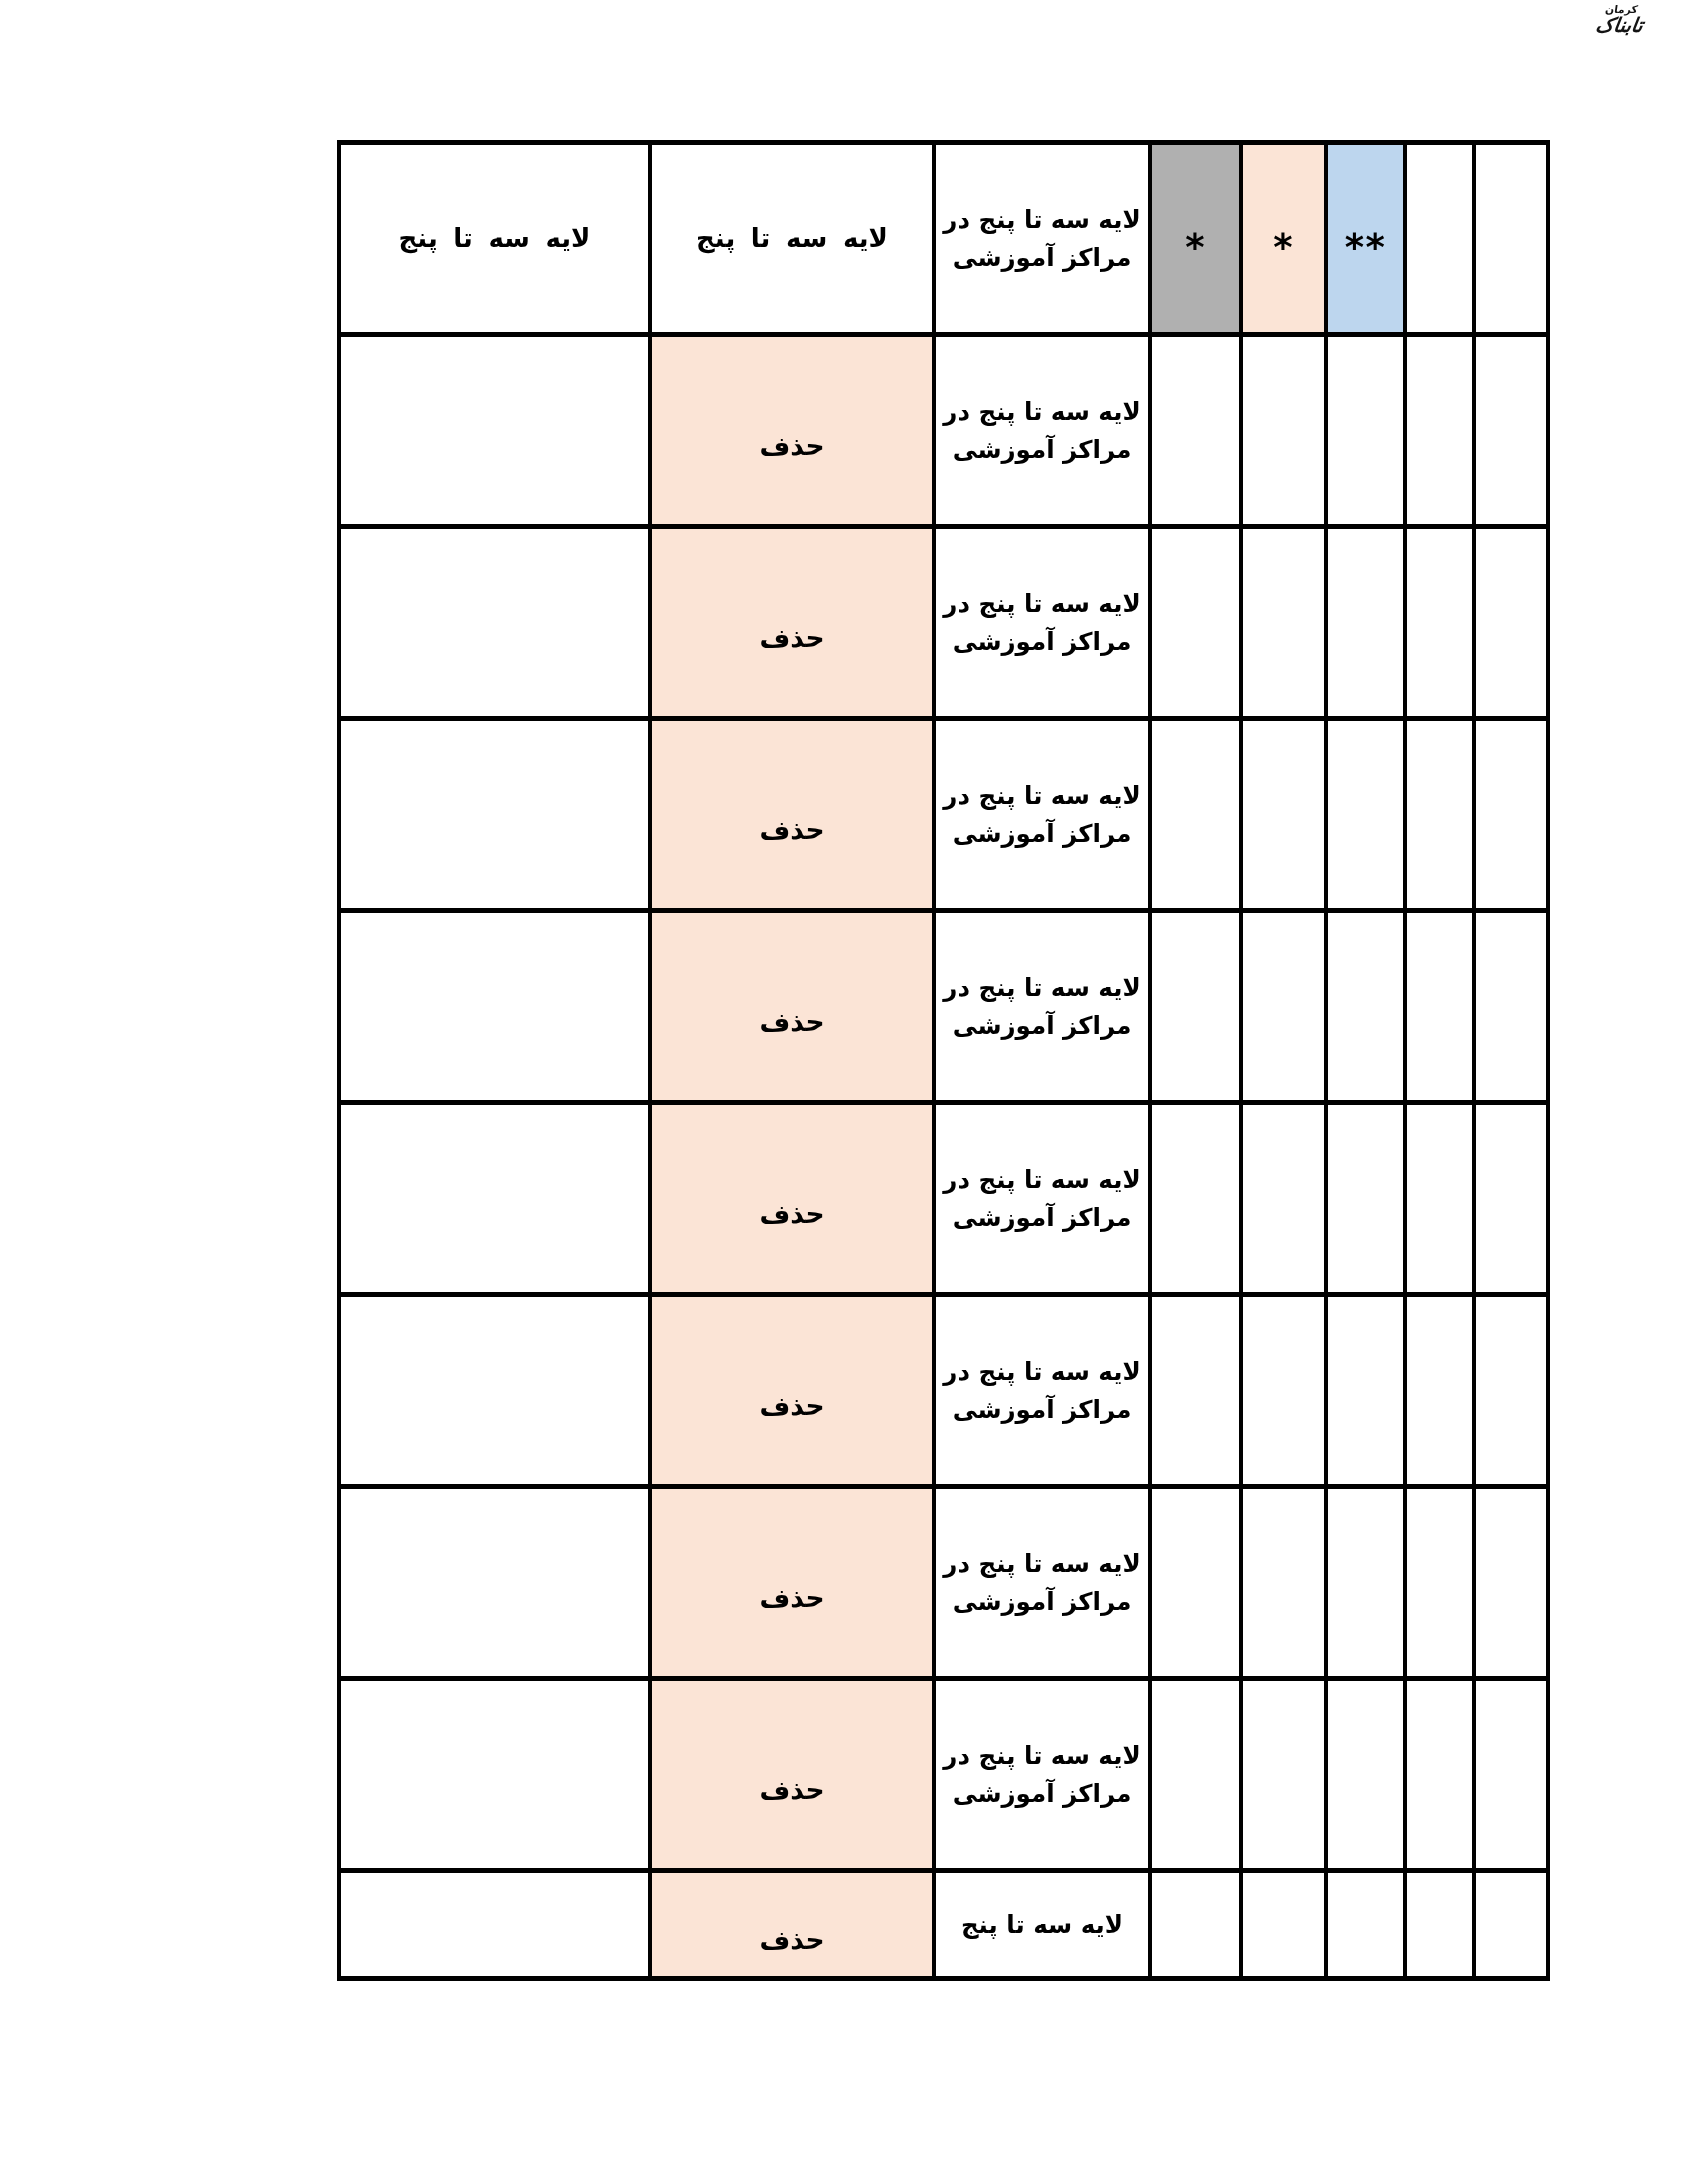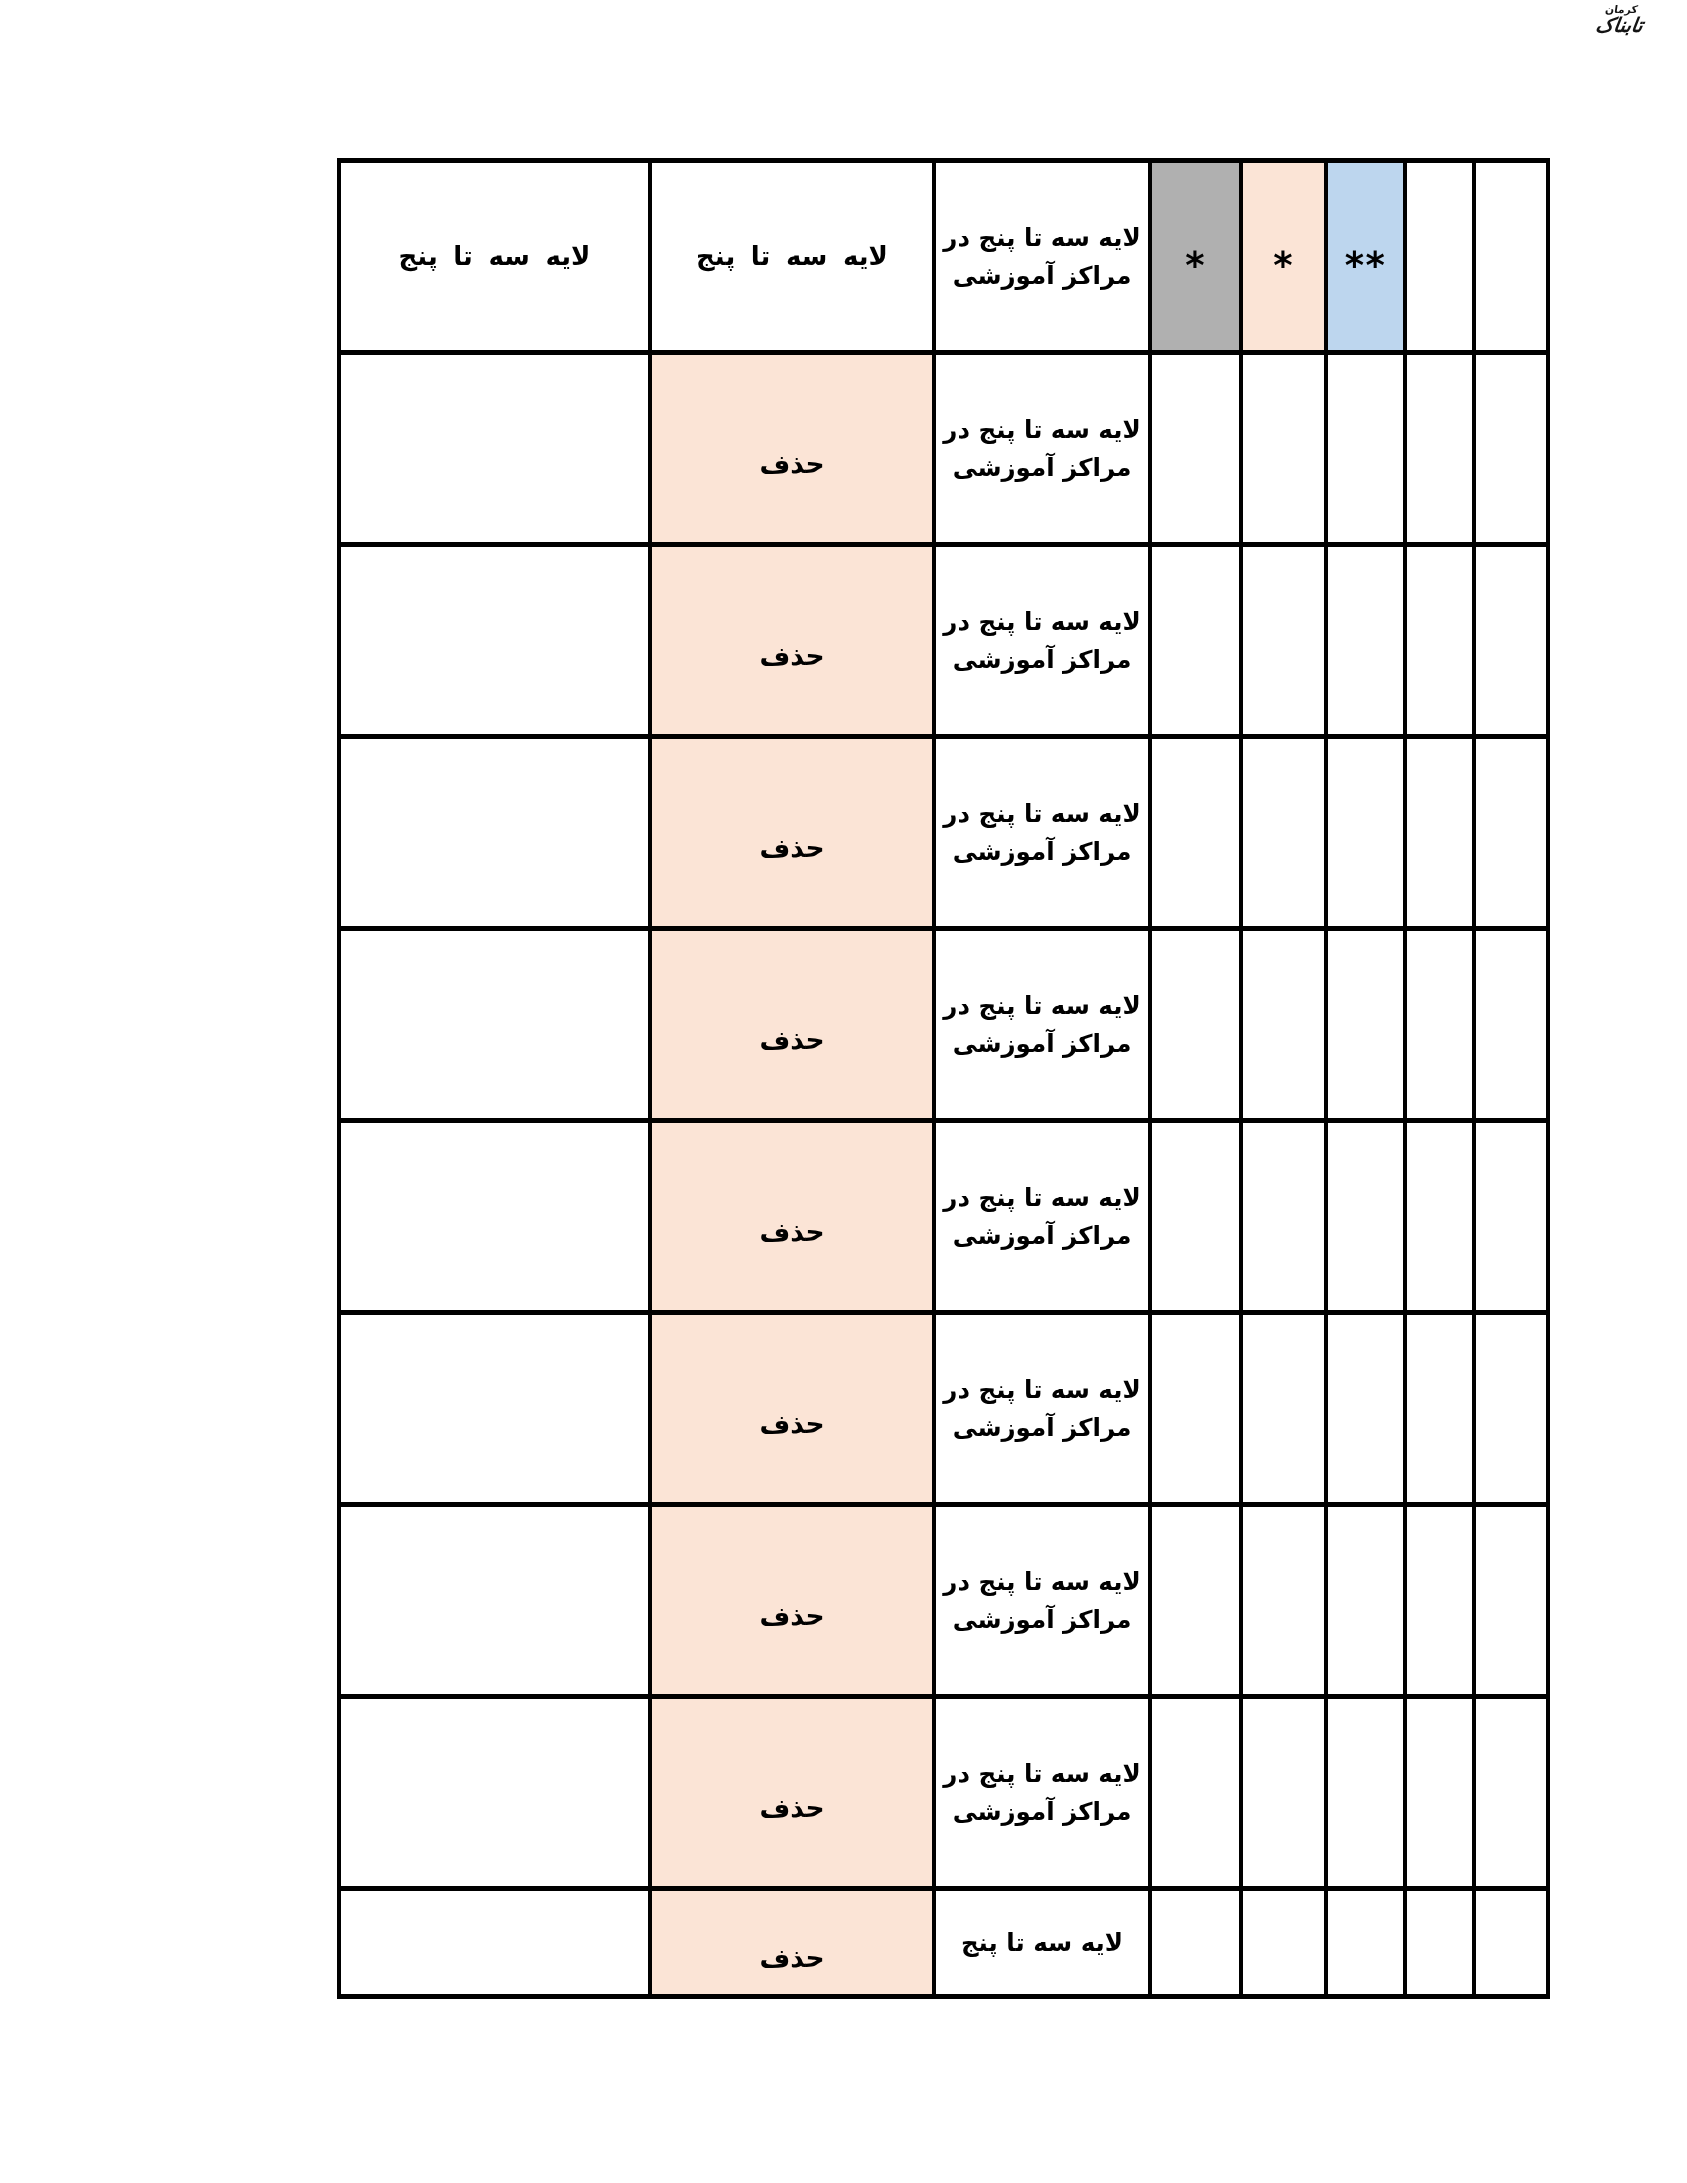--- a/index.html
+++ b/index.html
@@ -24,21 +24,21 @@
     color: #141414;
     transform: skewX(-8deg);
     line-height: 1.05;
   }
   .watermark .region { display: block; font-size: 10.6px; font-weight: bold; }
   .watermark .brand  { display: block; font-size: 20px; font-weight: bold; font-style: italic; }
 
   table.grid {
     position: absolute;
     left: 337px;
-    top: 158px;
+    top: 140px;
     width: 1211px;
     border-collapse: collapse;
     table-layout: fixed;
   }
   td {
     border-top: 5.3px solid #000;
     border-bottom: 5.3px solid #000;
     border-left: 4px solid #000;
     border-right: 4px solid #000;
     vertical-align: middle;

